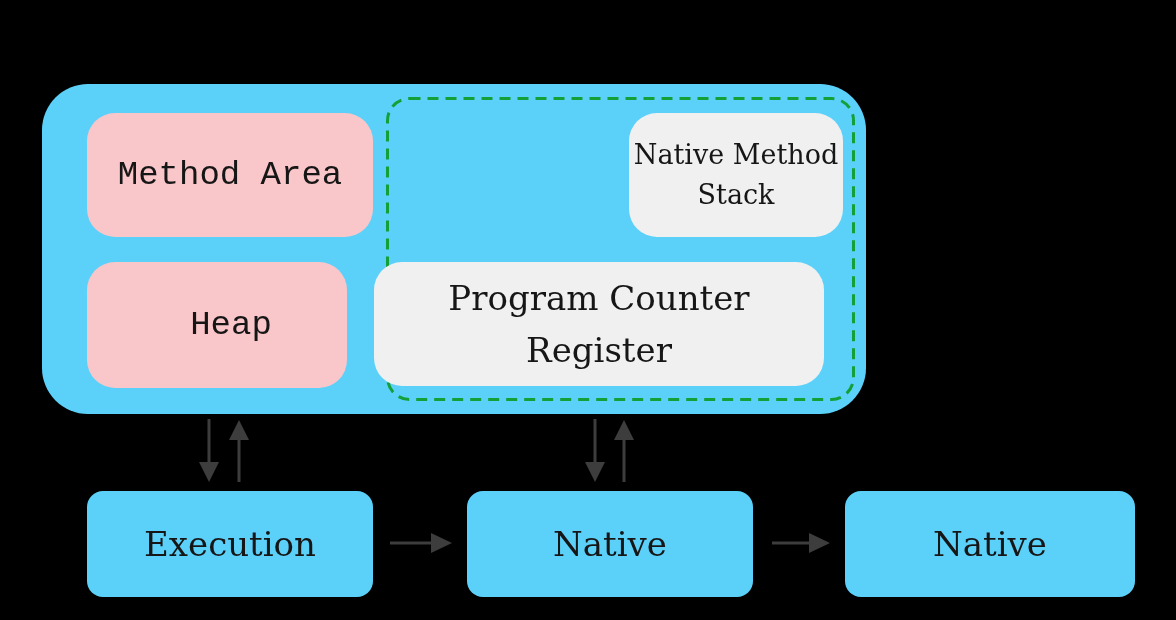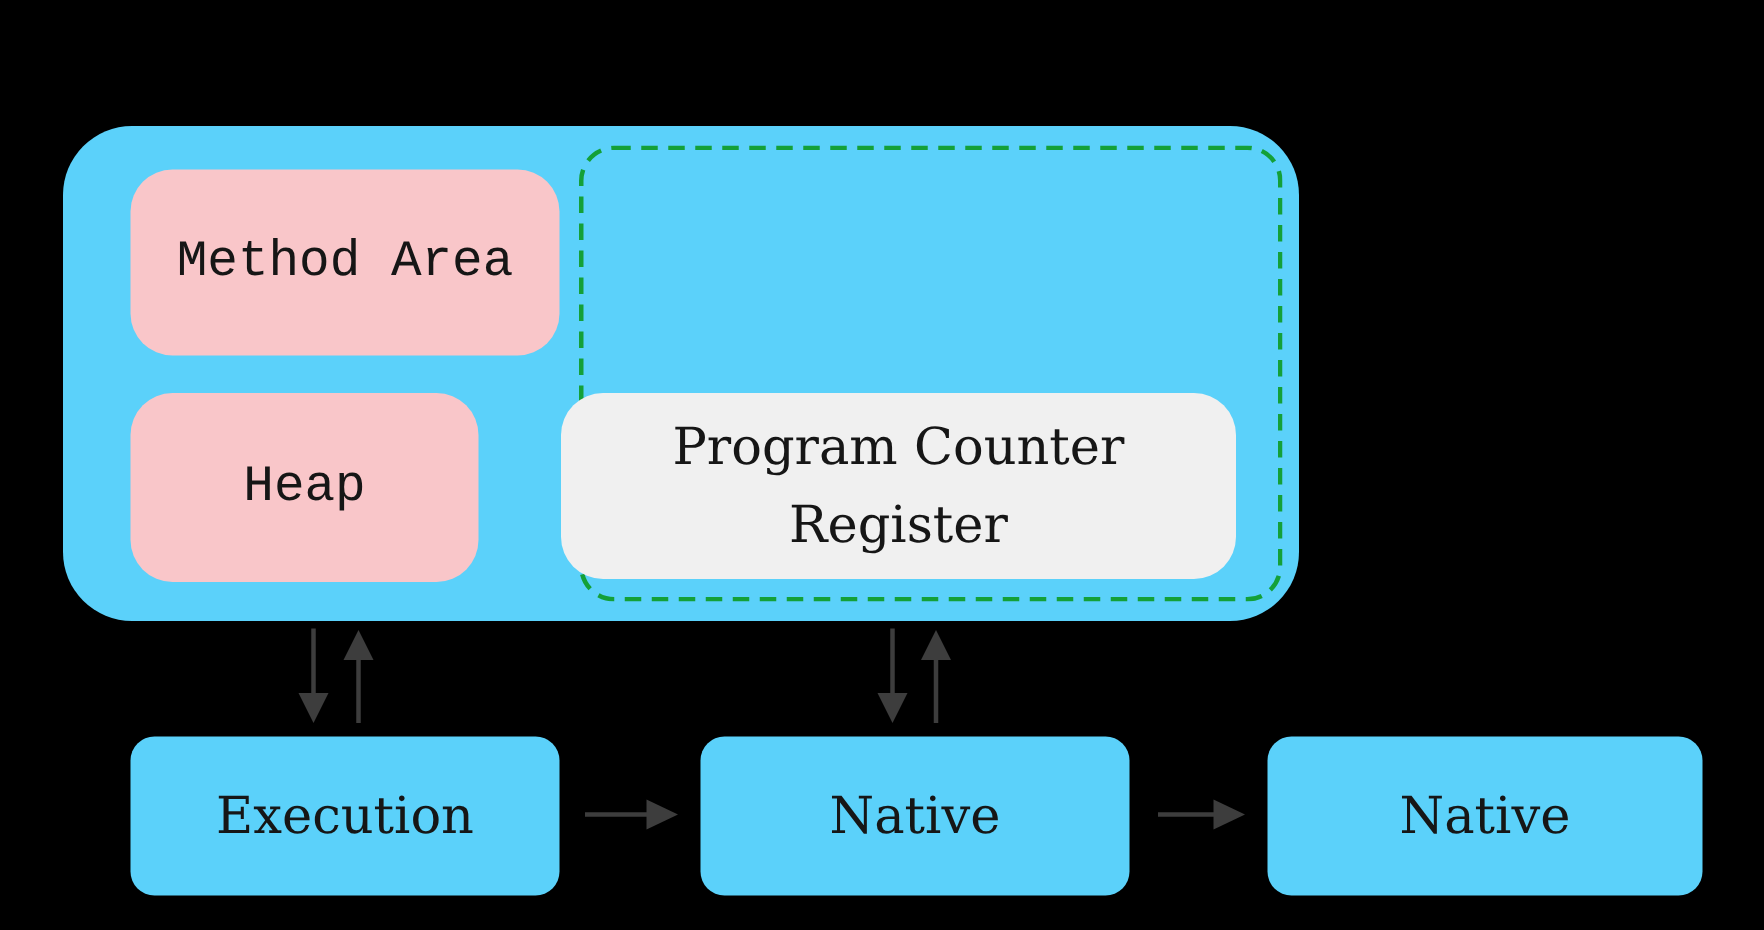--- a/index.html
+++ b/index.html
@@ -23,21 +23,21 @@
   }
   .box{
     position:absolute;display:flex;flex-direction:column;
     align-items:center;justify-content:center;text-align:center;
     font-size:34px;line-height:52px;color:var(--text-dark);
   }
   .box.pink{background:var(--box-pink);border-radius:28px;font-family:Liberation Mono, monospace;}
   .box.gray{background:var(--box-gray);border-radius:28px;}
   .box.blue{background:var(--container-blue);border-radius:16px;text-align:center;}
   .box-method-area{left:45px;top:29px;width:286px;height:124px;}
-  .box-heap{left:45px;top:178px;width:232px;height:126px;}
+  .box-heap{left:45px;top:178px;width:232px;height:126px;padding-left:28px;}
   .box-vm-stack{left:353px;top:29px;width:215px;height:124px;}
   .box-native-method-stack{left:587px;top:29px;width:214px;height:124px;font-size:27px;line-height:40px;}
   .box-pc-register{left:332px;top:178px;width:450px;height:124px;}
   .dashed-outline{position:absolute;left:344px;top:13px;width:469px;height:304px;pointer-events:none;}
   .box-execution-engine{left:87px;top:491px;width:286px;height:106px;}
   .box-native-interface{left:467px;top:491px;width:286px;height:106px;}
   .box-native-library{left:845px;top:491px;width:290px;height:106px;}
   .arrows{position:absolute;left:0;top:0;width:1176px;height:620px;pointer-events:none;}
   .arrows line{stroke:var(--arrow-gray);stroke-width:3;}
   .arrows polygon{fill:var(--arrow-gray);}
@@ -56,20 +56,24 @@
 
     <div class="box pink box-heap">
       <span>Heap</span>
     </div>
 
     <svg class="dashed-outline" viewBox="0 0 469 304" xmlns="http://www.w3.org/2000/svg">
       <rect x="1.5" y="1.5" width="466" height="301" rx="22" stroke-dasharray="11 7"></rect>
     </svg>
 
 
+    <div class="box gray box-native-method-stack">
+      <span>Native Method</span>
+      <span>Stack</span>
+    </div>
 
     <div class="box gray box-pc-register">
       <span>Program Counter</span>
       <span>Register</span>
     </div>
 
   </div>
 
   <div class="box blue box-execution-engine">
     <span>Execution</span>

